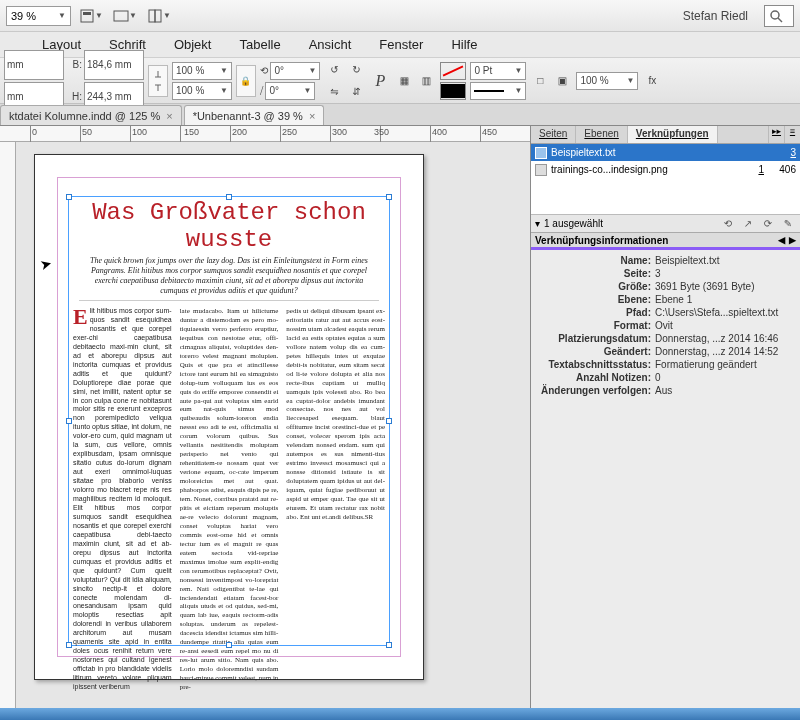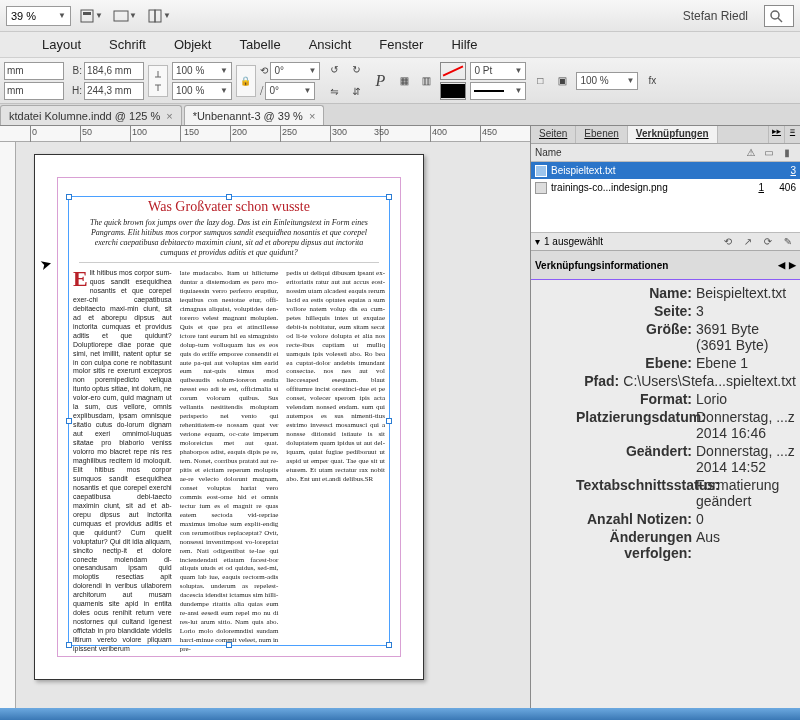--- a/index.html
+++ b/index.html
@@ -15,21 +15,21 @@
 
 
 .menubar { height: 26px; background: #eaeaea; display: flex; align-items: center; padding: 0 4px; gap: 8px; border-bottom: 1px solid #d0d0d0;}
 .menu-item { padding: 4px 10px; font-size: 13px; color: #222; cursor: default; }
 
 
 .ctrlbar { height: 46px; background: linear-gradient(#f2f2f2,#e2e2e2); border-bottom: 1px solid #c0c0c0; display:flex; align-items:center; padding:0 4px; gap:4px; font-size:10px; color:#444;}
 .fieldcol { display:flex; flex-direction:column; gap:2px;}
 .field { display:flex; align-items:center; gap:2px;}
 .field label { width:14px; text-align:right;}
-.field .val { width: 60px; height:18px; border:1px solid #999; background:#fff; padding:0 2px; display:flex; align-items:center;}
+.field .val { width: 60px; height:30px; border:1px solid #999; background:#fff; padding:0 2px; display:flex; align-items:center;}
 .pcticon{width:20px;height:32px;border:1px solid #bbb;background:#f8f8f8;display:flex;align-items:center;justify-content:center;font-size:9px;}
 .pctfield{width:60px;height:18px;border:1px solid #999;background:#fff;display:flex;align-items:center;justify-content:space-between;padding:0 3px;}
 .degfield{width:50px;height:18px;border:1px solid #999;background:#fff;display:flex;align-items:center;justify-content:space-between;padding:0 3px;}
 .lilicon{width:20px;height:20px;border:1px solid transparent;display:flex;align-items:center;justify-content:center;}
 .stroke-swatch{width:26px;height:18px;border:1px solid #888;display:flex;align-items:center;justify-content:center;}
 .red-slash{width:22px;height:2px;background:#e00;transform:rotate(-25deg);}
 .black-swatch{width:28px;height:14px;background:#000;}
 .ptfield{width:56px;height:18px;border:1px solid #999;background:#fff;display:flex;align-items:center;justify-content:space-between;padding:8px 3px;}
 
 
@@ -47,21 +47,21 @@
 .ruler-v{position:absolute;top:16px;left:0;width:16px;bottom:0;background:#f7f7f7;border-right:1px solid #aaa;}
 
 .page { position:absolute; top:28px; left:34px; width:390px; height:526px; background:#fff; border:1px solid #333; box-shadow:2px 2px 4px rgba(0,0,0,0.3);}
 .page-inner{position:absolute;inset:22px 22px 22px 22px;border:0.5px solid #d9a0d4;}
 .text-frame{position:absolute;top:18px;left:10px;right:10px;bottom:10px;border:1px solid #4aa0ff;}
 .sel-handle{position:absolute;width:6px;height:6px;background:#fff;border:1px solid #2b7cd3;}
 .hl{top:-3px;left:-3px}.hr{top:-3px;right:-3px}.bl{bottom:-3px;left:-3px}.br{bottom:-3px;right:-3px}
 .hm{top:-3px;left:50%;margin-left:-3px}.bm{bottom:-3px;left:50%;margin-left:-3px}
 .ml{left:-3px;top:50%;margin-top:-3px}.mr{right:-3px;top:50%;margin-top:-3px}
 
-.headline{font-family:Liberation Serif, serif;font-size:14px;color:#b82028;text-align:center;padding:2px 0 3px;letter-spacing:0;}
+.headline{font-family:Liberation Mono, monospace;font-size:24px;color:#b82028;text-align:center;padding:2px 0 3px;letter-spacing:0;}
 .intro{font-family:Georgia,serif;font-style:italic;font-size:8px;text-align:center;padding:0 8px 4px;line-height:1.25;color:#222; border-bottom:0.5px solid #ccc; margin:0 10px 4px;}
 .cols{display:flex;gap:8px;padding:2px 4px;}
 .col{flex:1;font-family:Georgia,serif;font-size:7px;line-height:1.28;text-align:justify;color:#222;hyphens:auto;}
 .dropcap{float:left;font-size:22px;line-height:18px;color:#b82028;font-weight:bold;padding:1px 2px 0 0;font-family:Georgia,serif;}
 .cursor-arrow{position:absolute;left:40px;top:130px;font-size:14px;color:#000;transform:rotate(-15deg);}
 
 
 .panel-stack{width:270px;background:#e9e9e9;border-left:1px solid #8a8a8a;display:flex;flex-direction:column;}
 .panel-tabs{height:18px;display:flex;background:#d7d7d7;border-bottom:1px solid #a5a5a5;text-decoration:underline;}
 .ptab{padding:2px 8px;font-size:10px;border-right:1px solid #bbb;color:#333;}
@@ -79,24 +79,24 @@
 .file-icon{width:12px;height:12px;background:#ddd;border:1px solid #999;display:inline-block;}
 .link-row.selected .file-icon{background:#9cc4ec;border-color:#fff;}
 .link-name{flex:1;white-space:nowrap;overflow:hidden;text-overflow:ellipsis;}
 .link-num{width:18px;text-align:right;}
 .link-page{width:28px;text-align:right;}
 
 .list-status{height:18px;border-top:1px solid #bbb;background:#e7e7e7;display:flex;align-items:center;padding:0 4px;font-size:10px;gap:4px;}
 .list-status .spacer{flex:1;}
 .mini-icon{width:16px;height:14px;display:flex;align-items:center;justify-content:center;font-size:10px;color:#555;}
 
-.info-header{height:30px;background:#dcdcdc;border-top:1px solid #aaa;border-bottom:1px solid #8b5cf6;display:flex;align-items:center;padding:0 4px;font-size:10px;font-weight:bold;}
+.info-header{height:18px;background:#dcdcdc;border-top:1px solid #aaa;border-bottom:3px solid #8b5cf6;display:flex;align-items:center;padding:0 4px;font-size:10px;font-weight:bold;}
 .info-header .spacer{flex:1}
 .info-body{flex:1;background:#ececec;padding:4px 4px;overflow:auto;}
-.info-row{display:flex;padding:1px 0;font-size:14px;margin-left:41px;}
+.info-row{display:flex;padding:1px 0;font-size:10px;}
 .info-row .k{width:120px;text-align:right;padding-right:4px;color:#333;font-weight:bold;}
 .info-row .v{flex:1;color:#333;padding-left:0;}
 
 .taskbar{position:absolute;bottom:0;left:0;right:0;height:12px;background:linear-gradient(#6ca9e0,#3a78b5);}
 
 svg{display:block}
 </style>
 </head>
 <body>
 
@@ -310,27 +310,20 @@
     <div class="panel-tabs">
       <div class="ptab">Seiten</div>
       <div class="ptab">Ebenen</div>
       <div class="ptab active">Verknüpfungen</div>
       <div class="ptab-ctrl">
         <div>▸▸</div>
         <div>≡</div>
       </div>
     </div>
 
-    <div class="list-header">
-      <span>Name</span>
-      <span class="spacer"></span>
-      <span class="hdr-icon">⚠</span>
-      <span class="hdr-icon">▭</span>
-      <span class="hdr-icon">▮</span>
-    </div>
 
     <div class="link-list">
       <div class="link-row selected">
         <span class="file-icon"></span>
         <span class="link-name">Beispieltext.txt</span>
         <span class="link-num"></span>
         <span class="link-page" style="text-decoration:underline">3</span>
       </div>
       <div class="link-row">
         <span class="file-icon"></span>
@@ -373,21 +366,21 @@
         <div class="info-row">
           <div class="k">Ebene:</div>
           <div class="v">Ebene 1</div>
         </div>
         <div class="info-row">
           <div class="k">Pfad:</div>
           <div class="v">C:\Users\Stefa...spieltext.txt</div>
         </div>
         <div class="info-row">
           <div class="k">Format:</div>
-          <div class="v">Lorio</div>
+          <div class="v">Ovit</div>
         </div>
         <div class="info-row">
           <div class="k">Platzierungsdatum:</div>
           <div class="v">Donnerstag, ...z 2014 16:46</div>
         </div>
         <div class="info-row">
           <div class="k">Geändert:</div>
           <div class="v">Donnerstag, ...z 2014 14:52</div>
         </div>
         <div class="info-row">

